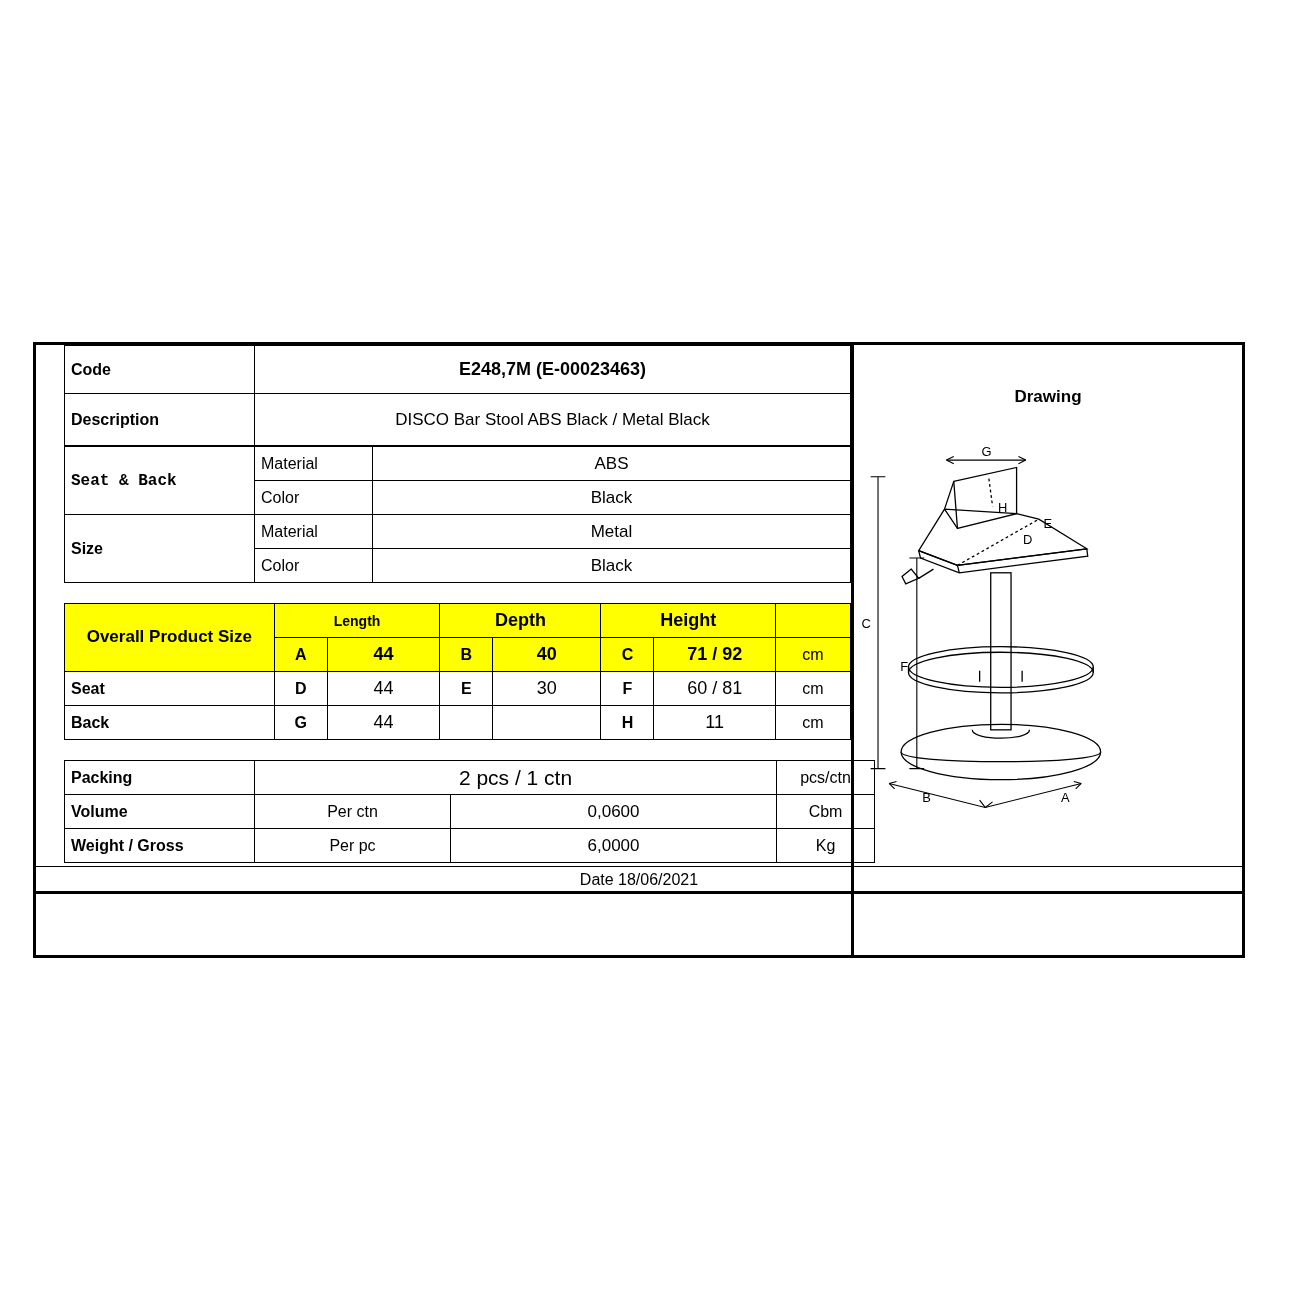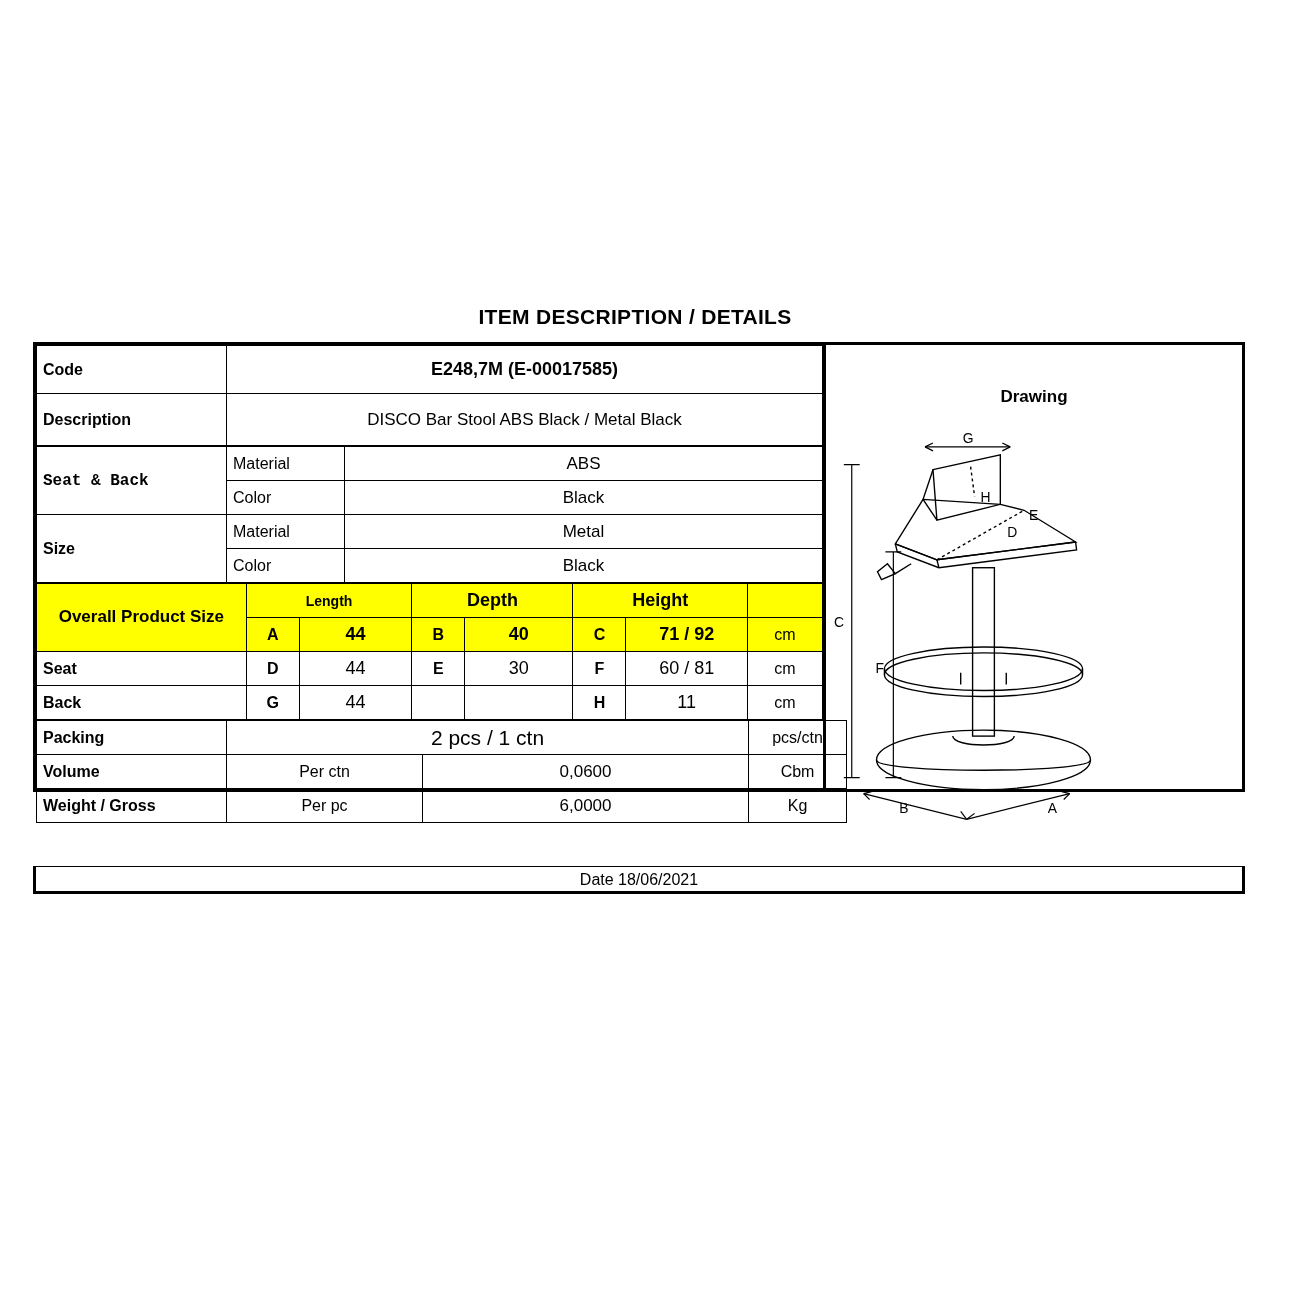--- a/index.html
+++ b/index.html
@@ -24,24 +24,25 @@
     text-align: center;
     font-size: 21px;
     font-weight: bold;
     letter-spacing: 0.3px;
   }
   .frame {
     position: absolute;
     left: 33px;
     top: 342px;
     width: 1212px;
-    height: 450px;
+    height: 616px;
     border: 3px solid #000;
     box-sizing: border-box;
     display: flex;
+    padding-left: 28px;
   }
   .left-col {
     width: 790px;
     box-sizing: border-box;
     border-right: 3px solid #000;
     display: flex;
     flex-direction: column;
   }
   .right-col {
     flex: 1;
@@ -94,31 +95,30 @@
     top: 78px;
     width: 100%;
     height: 440px;
   }
 </style>
 </head>
 <body>
 
 <div id="sheet">
 
-  <div class="title">ITEM DESCRIPTION / DETAILS</div>
 
   <div class="frame">
 
     <div class="left-col">
 
       <table class="t">
         <tbody>
             <tr>
           <td class="lbl l" style="width:190px;height:48px;">Code</td>
-          <td class="c b" style="height:48px;font-size:18px;">E248,7M (E-00017585)</td>
+          <td class="c b" style="height:48px;font-size:18px;">E248,7M (E-00023463)</td>
         </tr>
         <tr>
           <td class="lbl l" style="width:190px;height:52px;">Description</td>
           <td class="c" style="height:52px;font-size:17px;">DISCO Bar Stool ABS Black / Metal Black</td>
         </tr>
       </tbody>
         </table>
 
       <table class="t">
         <tbody>

